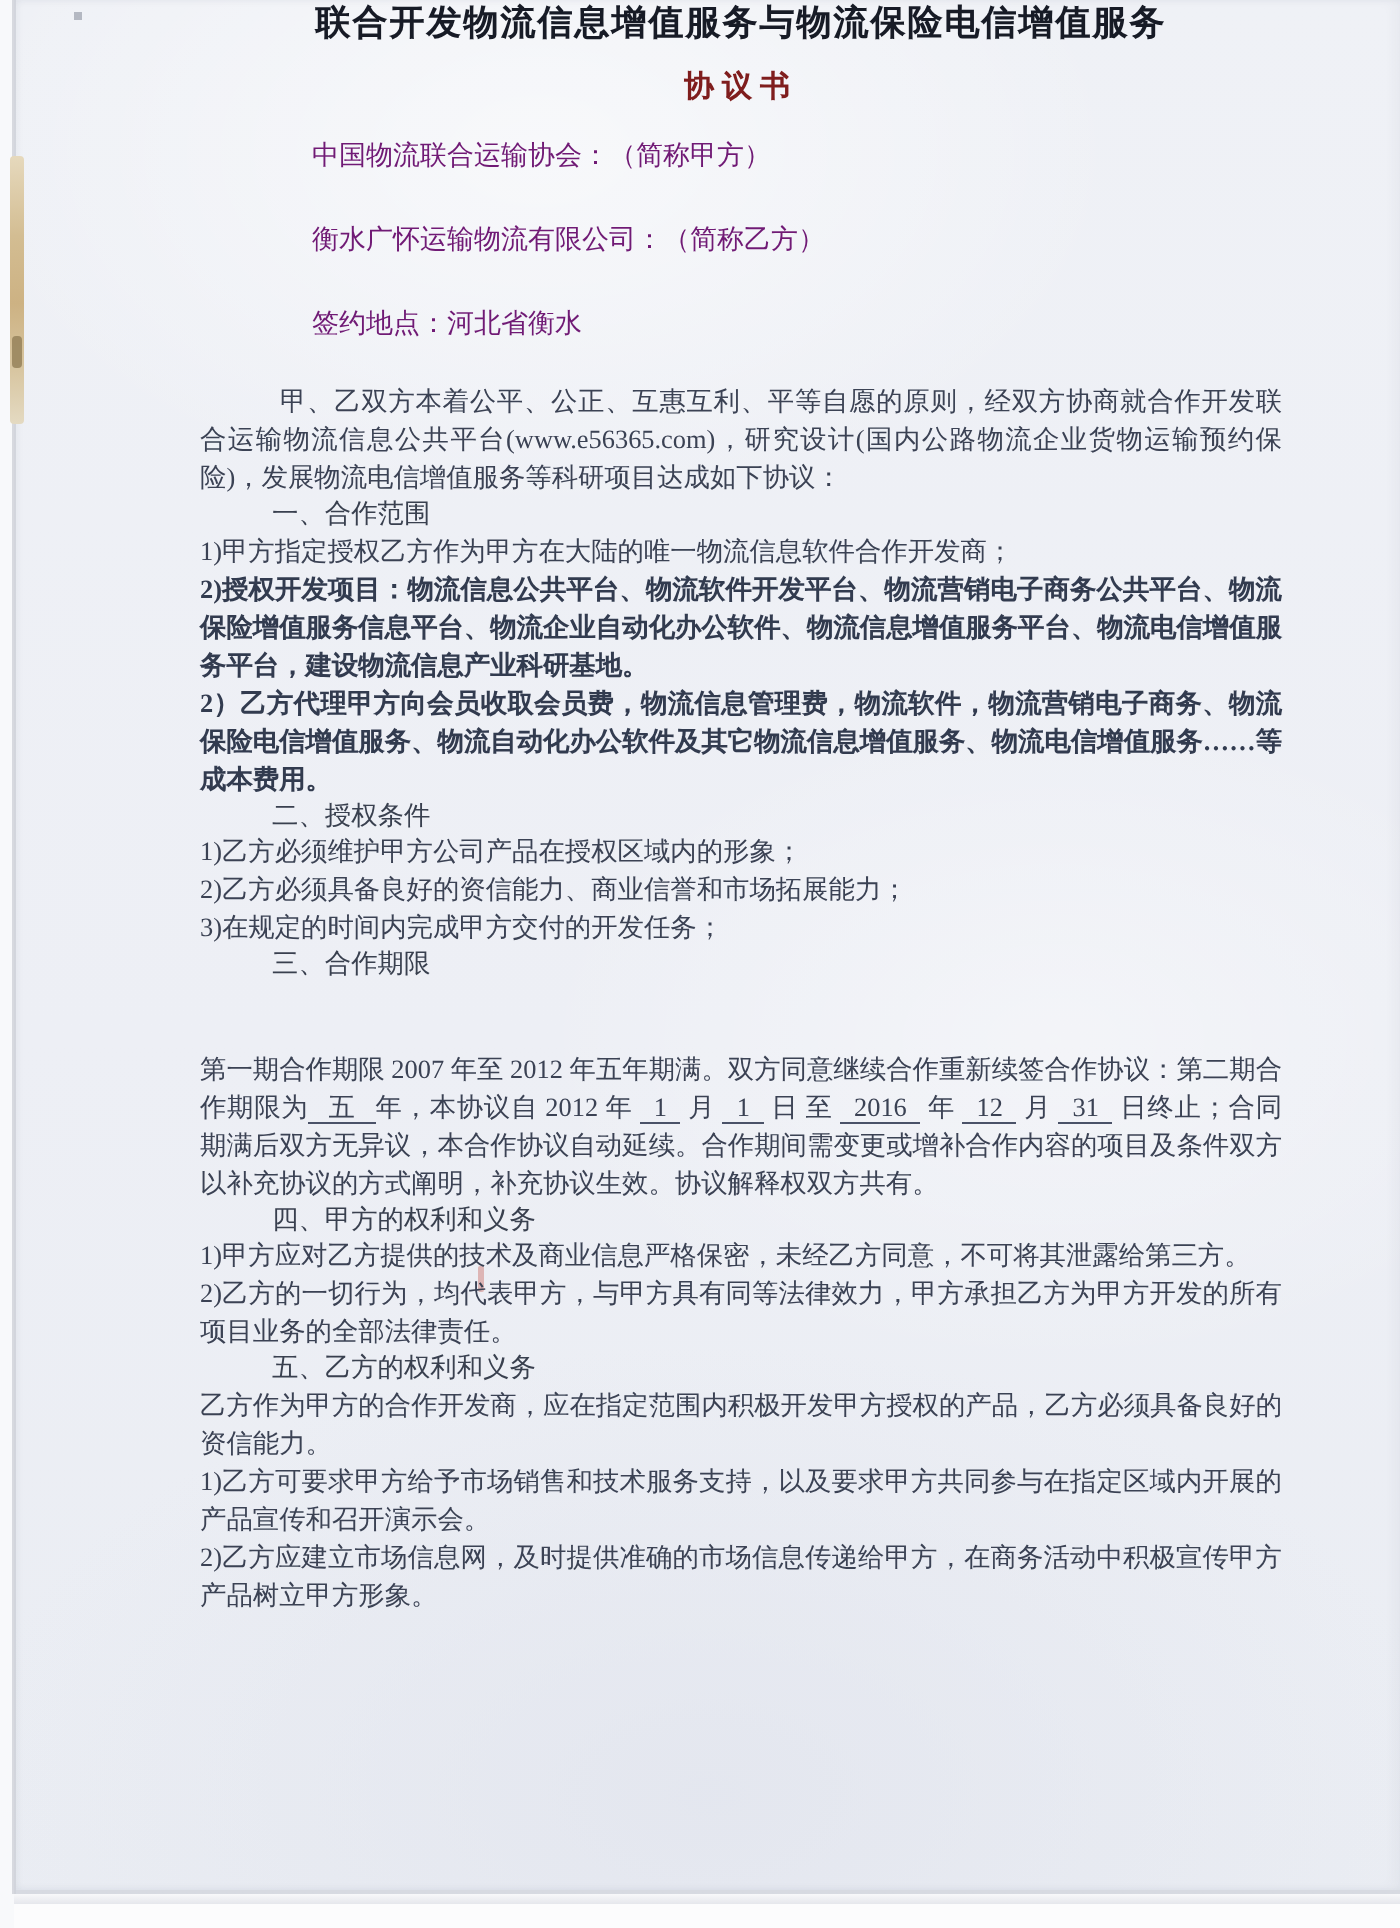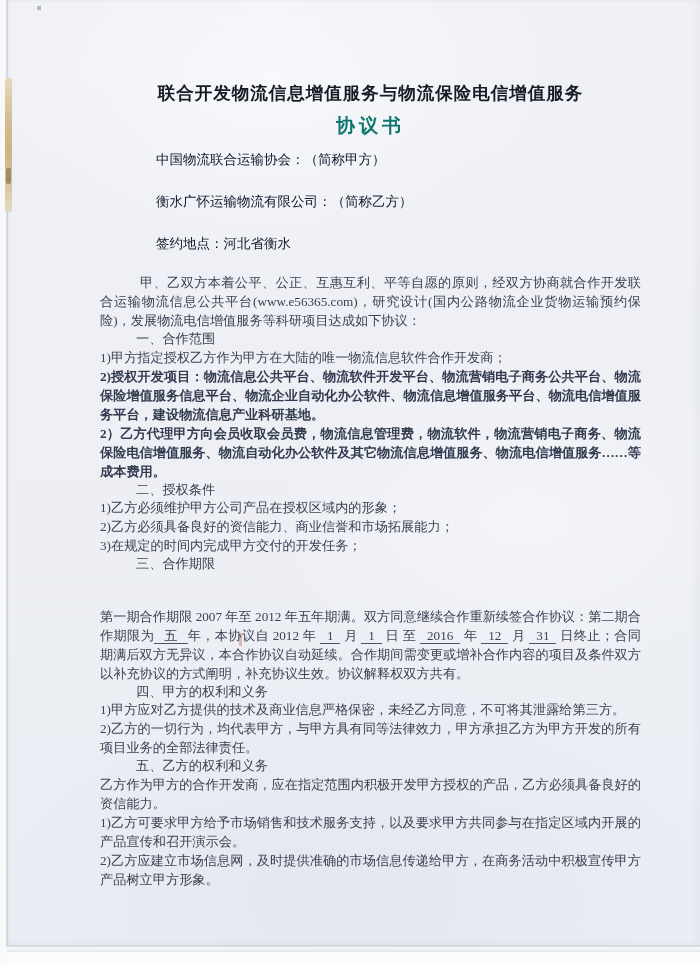--- a/index.html
+++ b/index.html
@@ -38,38 +38,37 @@
     position: absolute; left: 7px; bottom: 12px; right: 0; height: 6px;
     background: linear-gradient(180deg, rgba(215,218,225,0) 0%, rgba(210,213,222,0.55) 100%);
   }
 
   
   .content {
     position: absolute; left: 100px; top: 0; width: 541px;
     color: #3b4254;
   }
   .doc-title {
-    margin-top: 82px;
     text-align: center;
     font-size: 17.5px;
     line-height: 23px;
     font-weight: 700;
     letter-spacing: 1px;
     color: #171b26;
   }
   .doc-subtitle {
     margin-top: 10px;
     text-align: center;
-    font-size: 19px;
+    font-size: 15px;
     line-height: 22px;
     font-weight: 700;
     letter-spacing: 4px;
-    color: #0f766e;
+    color: #7f1d1d;
   }
-  .party-block { margin-left: 56px; font-size: 13.5px; color: #0f172a; }
+  .party-block { margin-left: 56px; font-size: 13.5px; color: #701a75; }
   .party-a { margin-top: 14px; }
   .party-b { margin-top: 24px; }
   .sign-place { margin-top: 24px; }
   .sign-date  { margin-top: 5px; }
 
   .body-text { margin-top: 20px; font-size: 13.2px; line-height: 19px; text-align: justify; color: #3b4254; }
   .preamble { text-indent: 40px; }
   .sec-heading { line-height: 17.5px; text-indent: 36px; color: #39404f; }
   .item { line-height: 19px; }
   .item.bold { font-weight: 600; color: #323b4f; }

